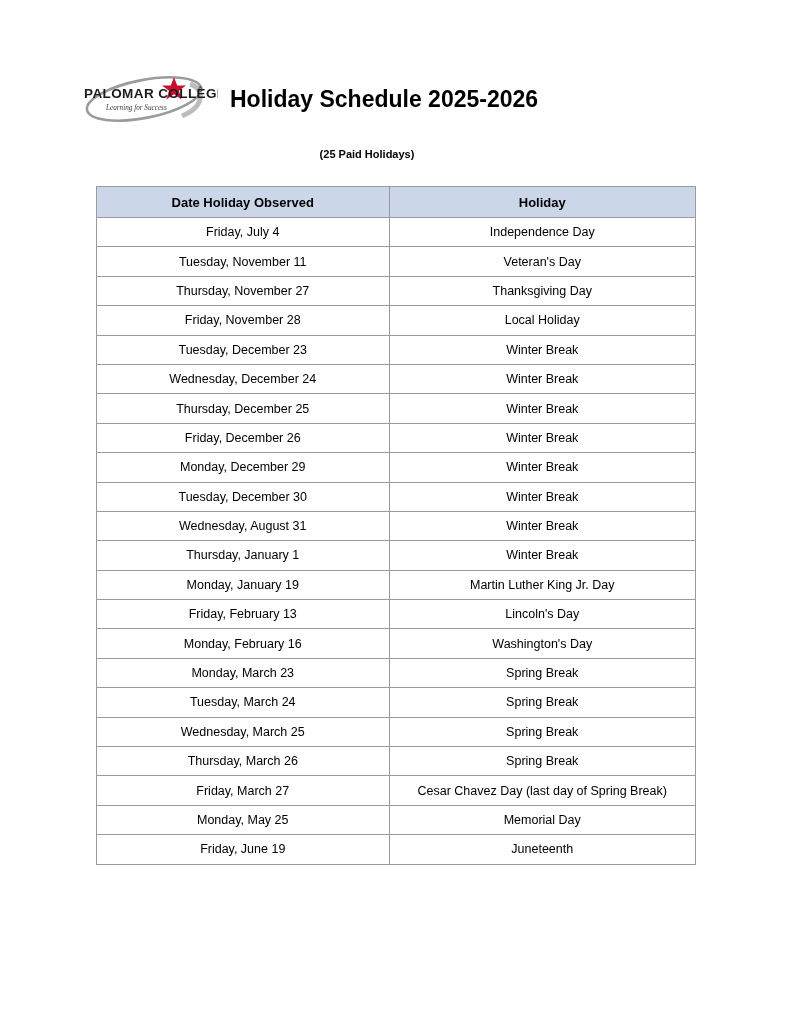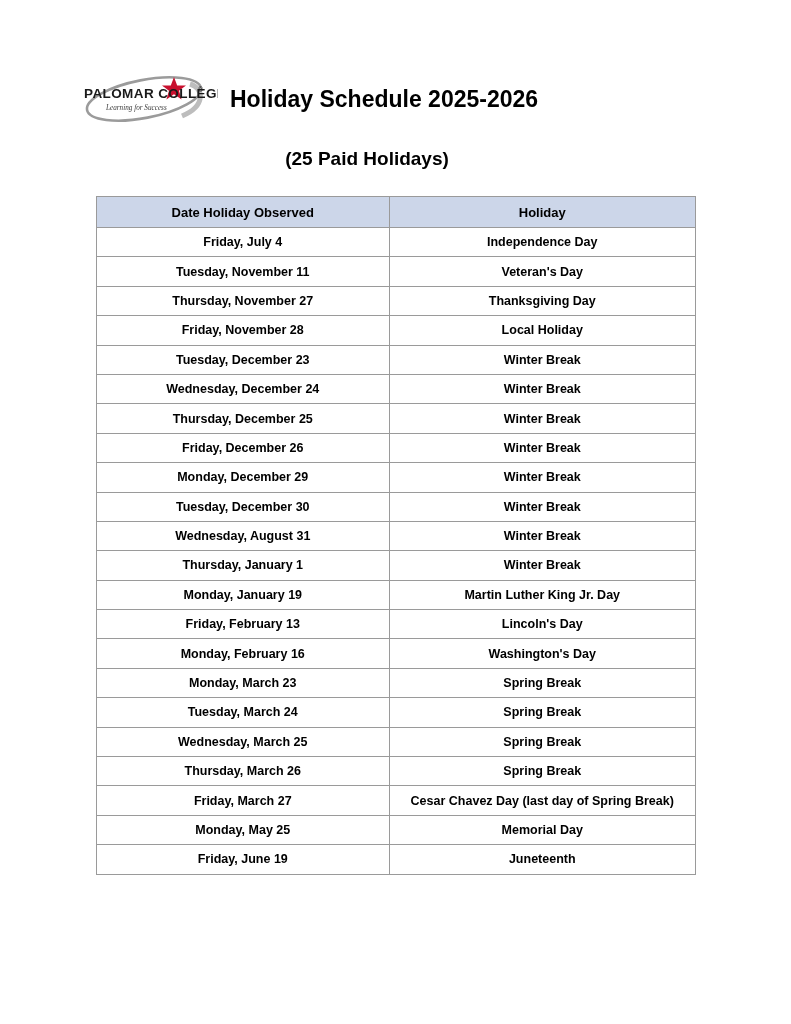--- a/index.html
+++ b/index.html
@@ -40,21 +40,21 @@
   .doc-title {
     font-size: 23px;
     font-weight: bold;
     letter-spacing: 0px;
     margin-left: 12px;
     white-space: nowrap;
   }
 
   .subtitle {
     text-align: center;
-    font-size: 19px;
+    font-size: 11px;
     font-weight: bold;
     margin-top: 22px;
     padding-right: 57px;
   }
 
   
   .table-wrap {
     margin: 26px auto 0 auto;
     width: 600px;
   }
@@ -64,21 +64,21 @@
     table-layout: fixed;
   }
   table.schedule th,
   table.schedule td {
     border: 1px solid #9a9a9a;
     text-align: center;
     font-size: 12.5px;
     height: 28.4px;
     padding: 0 4px;
     vertical-align: middle;
-    font-weight: bold;
+    font-weight: normal;
   }
   table.schedule th {
     background: #ccd6e9;
     font-weight: bold;
     font-size: 13px;
     height: 30px;
   }
   table.schedule col.c1 { width: 49%; }
   table.schedule col.c2 { width: 51%; }
 </style>

